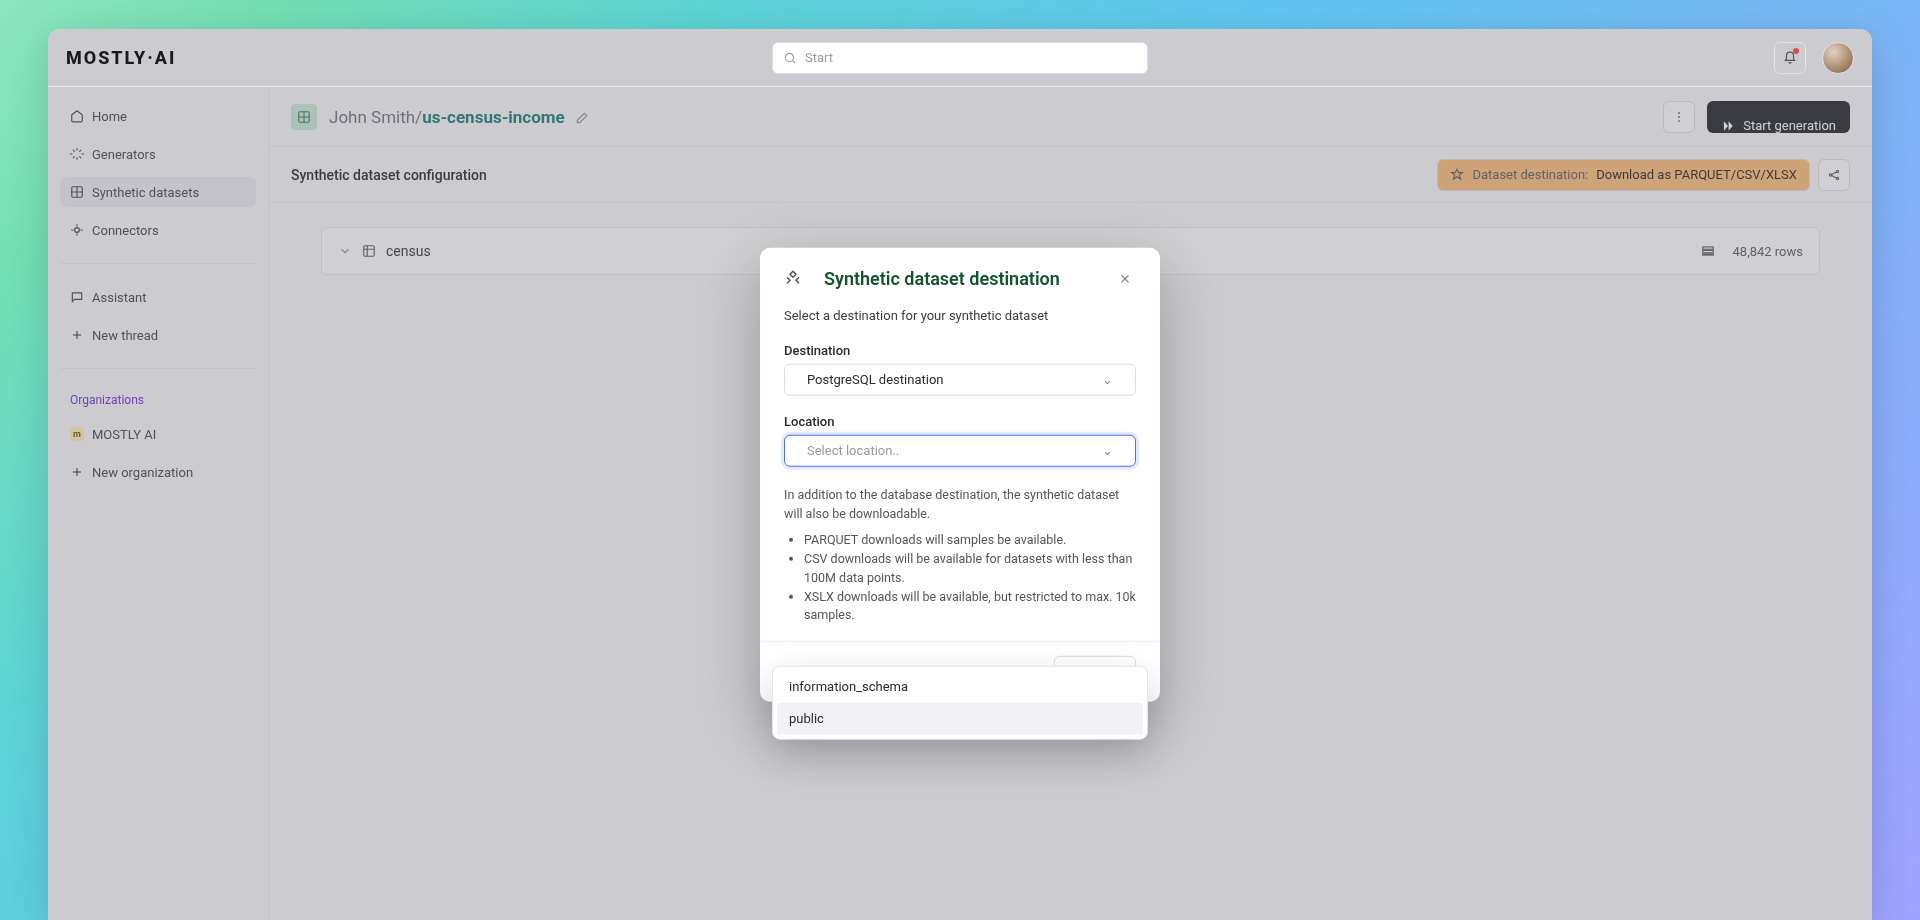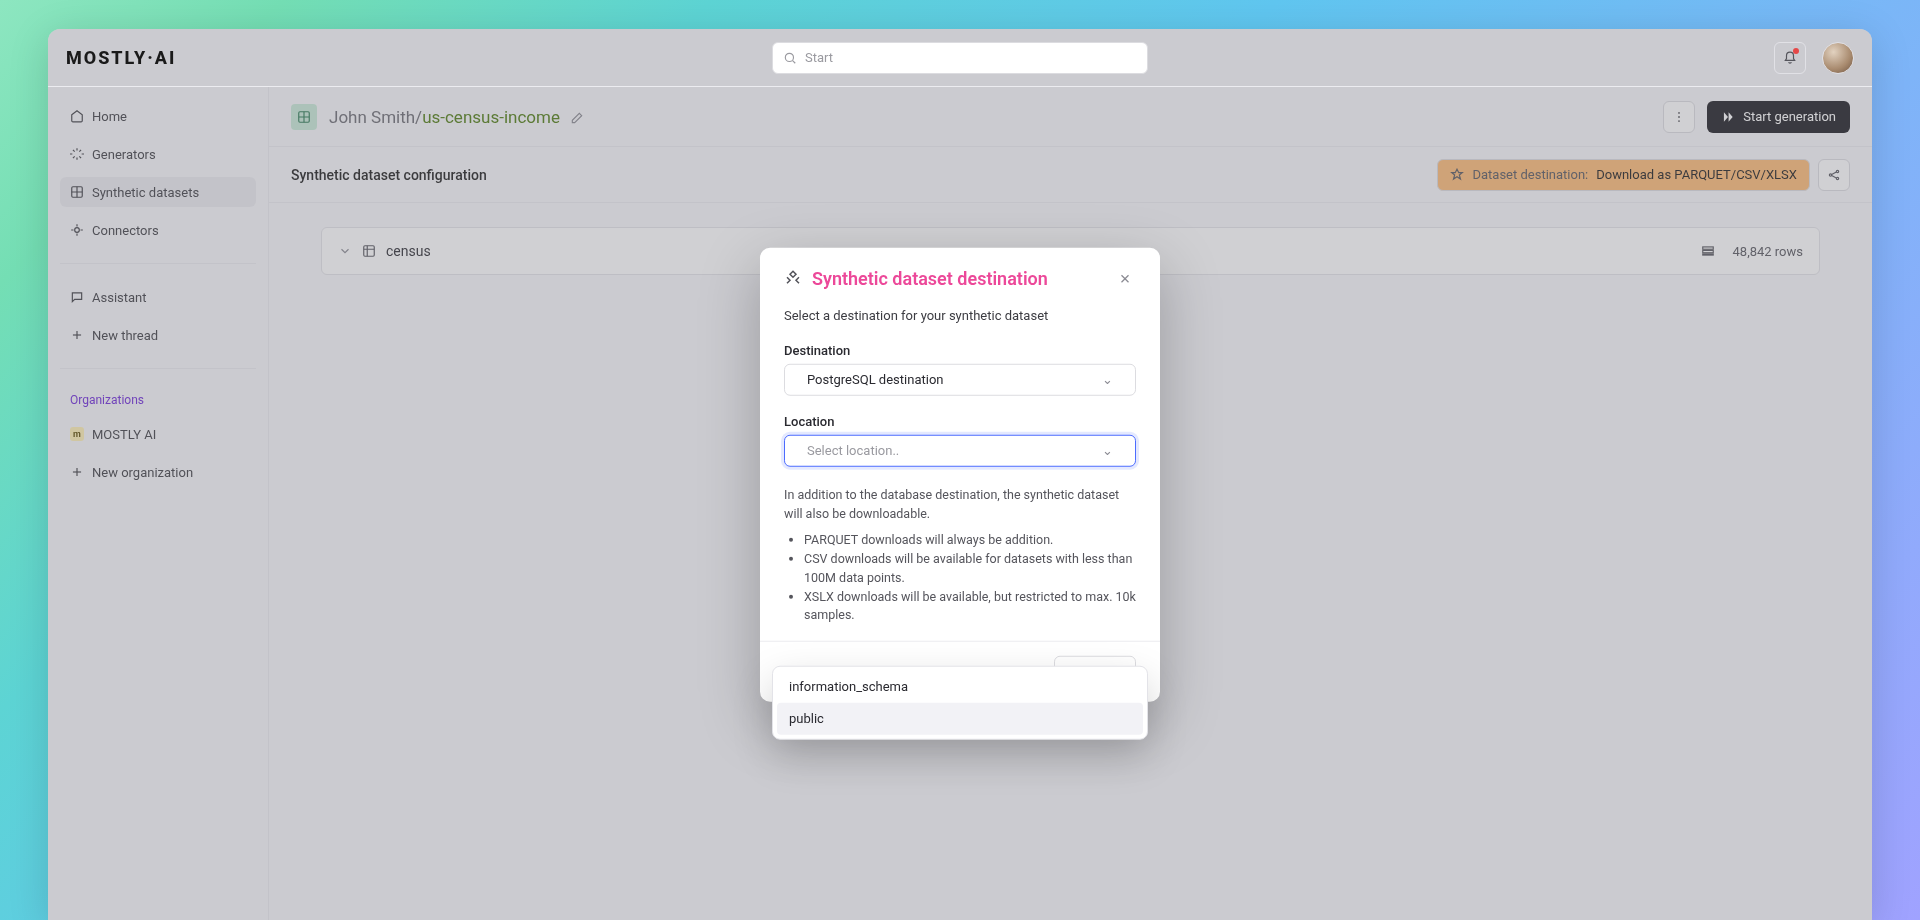--- a/index.html
+++ b/index.html
@@ -18,35 +18,35 @@
 .nav-item { height: 30px; display: flex; align-items: center; gap: 8px; padding: 0 10px; border-radius: 6px; font-size: 13px; color: #3c3c42; cursor: pointer; }
 .nav-item.active { background: #ececf0; }
 .nav-sep { height: 1px; background: #ececf0; margin: 10px 0; }
 .nav-heading { font-size: 12px; color: #6d28d9; padding: 6px 10px 4px; }
 .org-badge { width: 14px; height: 14px; background: #fff0b3; border-radius: 3px; display: grid; place-items: center; font-size: 9px; font-weight: 700; color: #5c4a00; }
 .ic { width: 14px; height: 14px; display: inline-block; flex: none; }
 .main { flex: 1; display: flex; flex-direction: column; min-width: 0; }
 .page-head { height: 60px; border-bottom: 1px solid #ececf0; display: flex; align-items: center; padding: 0 22px; gap: 12px; }
 .sq-icon { width: 26px; height: 26px; border-radius: 4px; background: #c8ead8; display: grid; place-items: center; color: #2b7a52; }
 .crumb { font-size: 17px; color: #6b6b72; }
-.crumb .proj { color: #4d7c0f; font-weight: 400; }
+.crumb .proj { color: #0f766e; font-weight: 700; }
 .head-spacer { flex: 1; }
 .icon-btn { height: 32px; width: 32px; border: 1px solid #dcdce0; border-radius: 6px; background: #fff; display: grid; place-items: center; color: #55555c; cursor: pointer; }
-.primary-btn { height: 32px; padding: 0 14px; border-radius: 6px; background: #1a1a1f; color: #fff; font-size: 13px; display: flex; align-items: center; gap: 8px; cursor: pointer; }
+.primary-btn { height: 32px; padding: 0 14px; border-radius: 6px; background: #1a1a1f; color: #fff; font-size: 13px; display: flex; align-items: flex-end; gap: 8px; cursor: pointer; }
 .sub-head { height: 56px; border-bottom: 1px solid #ececf0; display: flex; align-items: center; padding: 0 22px; }
 .sub-title { font-size: 14px; color: #1a1a1a; font-weight: 500; }
 .dest-chip { margin-left: auto; height: 32px; border: 1px solid #dcdce0; border-radius: 6px; background: #fdba74; display: flex; align-items: center; padding: 0 12px; gap: 8px; font-size: 13px; color: #55555c; }
 .dest-chip .val { color: #1a1a1a; }
 .content { padding: 24px 52px; }
 .table-row { height: 48px; border: 1px solid #e3e3e8; border-radius: 6px; background: #fff; display: flex; align-items: center; padding: 0 16px; gap: 10px; font-size: 14px; color: #2a2a30; }
 .table-row .rows { margin-left: auto; display: flex; align-items: center; gap: 18px; color: #55555c; font-size: 13px; }
 .dim-overlay { position: absolute; inset: 0; background: rgba(120,120,130,.35); }
 .modal { position: absolute; left: 50%; top: 50%; transform: translate(-50%, -50%); width: 400px; background: #fff; border-radius: 10px; box-shadow: 0 20px 60px rgba(0,0,0,.25); display: flex; flex-direction: column; }
 .modal-head { display: flex; align-items: center; gap: 10px; padding: 20px 24px 12px; }
-.modal-title { font-size: 18px; font-weight: 600; color: #ec4899; }
+.modal-title { font-size: 18px; font-weight: 600; color: #14532d; margin-left: 12px; }
 .modal-close { margin-left: auto; width: 22px; height: 22px; display: grid; place-items: center; color: #8a8a92; cursor: pointer; font-size: 18px; }
 .modal-body { padding: 6px 24px 8px; font-size: 13px; color: #3c3c42; }
 .m-desc { margin-bottom: 20px; }
 .field-label { font-size: 13px; color: #2a2a30; margin-bottom: 6px; font-weight: 500; }
 .select { height: 32px; width: 100%; border: 1px solid #dcdce0; border-radius: 6px; background: #fff; display: flex; align-items: center; padding: 0 22px; font-size: 13px; color: #2a2a30; margin-bottom: 18px; }
 .select.focus { border-color: #4c6cff; box-shadow: 0 0 0 3px rgba(76,108,255,.15); color: #9a9aa0; }
 .select .chev { margin-left: auto; color: #8a8a92; }
 .dropdown-pop { position: absolute; left: 12px; right: 12px; top: 418px; background: #fff; border: 1px solid #e3e3e8; border-radius: 8px; box-shadow: 0 16px 40px rgba(0,0,0,.18); padding: 4px; z-index: 5; }
 .dd-item { height: 32px; display: flex; align-items: center; padding: 0 12px; font-size: 13px; color: #2a2a30; border-radius: 4px; cursor: pointer; }
 .dd-item.hover { background: #f2f2f6; }
@@ -242,21 +242,21 @@
       </div>
 
       <div class="field-label">Location</div>
       <div class="select focus">
         <span>Select location..</span>
         <span class="chev">⌄</span>
       </div>
 
       <div class="note-block">In addition to the database destination, the synthetic dataset will also be downloadable.</div>
       <ul class="note-list">
-        <li>PARQUET downloads will always be addition.</li>
+        <li>PARQUET downloads will samples be available.</li>
         <li>CSV downloads will be available for datasets with less than 100M data points.</li>
         <li>XSLX downloads will be available, but restricted to max. 10k samples.</li>
       </ul>
     </div>
     <div class="modal-foot">
       <button class="proceed-btn">Proceed</button>
     </div>
 
     <div class="dropdown-pop">
       <div class="dd-item">information_schema</div>

